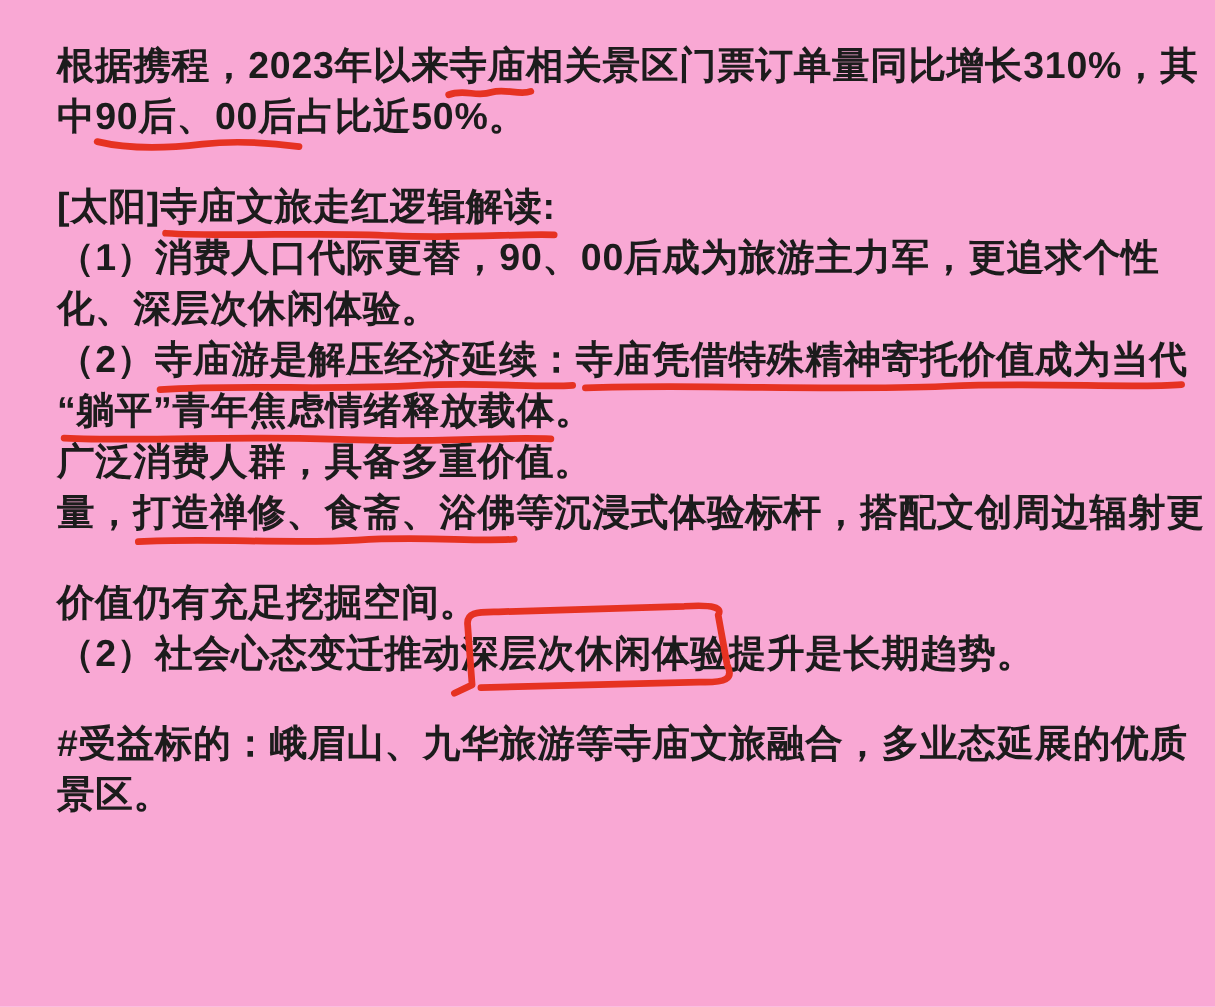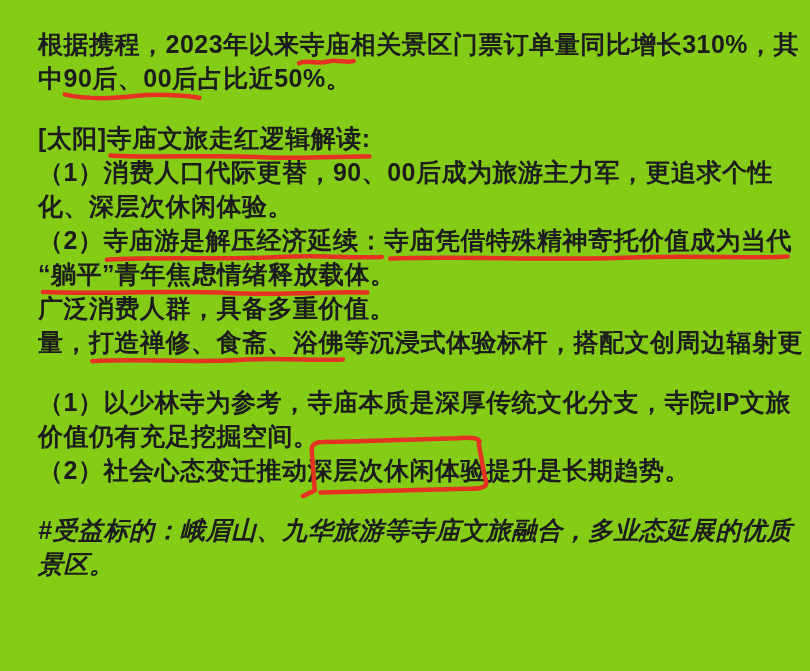--- a/index.html
+++ b/index.html
@@ -9,33 +9,33 @@
   html,body{margin:0;padding:0;}
   body{
     width:810px;height:671px;
     background:#ffffff;
     font-family:"Liberation Sans","DejaVu Sans",sans-serif;
     overflow:hidden;
   }
   .page{
     position:relative;
     width:810px;height:671px;
-    background:#84cc16;
+    background:#f9a8d4;
   }
   .content{
     position:absolute;
     left:38px;top:27px;right:20px;
     color:var(--ink);
     font-weight:700;
     font-size:25px;
     line-height:34px;
     letter-spacing:0.5px;
   }
   .para{margin:0 0 26px 0;}
-  .para:last-child{margin-bottom:0;font-style:italic;}
+  .para:last-child{margin-bottom:0;}
   .line{white-space:nowrap;}
   .seg{display:inline;}
   
   .u{
     position:relative;
     display:inline-block;
   }
   .uline{
     position:absolute;
     left:-2px;
@@ -122,23 +122,20 @@
       </div>
       <div class="line">
         <span class="seg">量，</span><span class="seg u"><span>打造禅修、食斋、浴佛</span><svg class="uline" viewBox="0 0 100 10" preserveAspectRatio="none">
               <path d="M2 6.5 C 20 4, 40 8, 58 5.5 C 74 3, 88 6.5, 98 5" vector-effect="non-scaling-stroke"></path>
             </svg></span><span class="seg">等沉浸式体验标杆，搭配文创周边辐射更</span>
       </div>
     </div>
 
     <div class="para">
       <div class="line">
-        <span class="seg">（1）以少林寺为参考，寺庙本质是深厚传统文化分支，寺院IP文旅</span>
-      </div>
-      <div class="line">
         <span class="seg">价值仍有充足挖掘空间。</span>
       </div>
       <div class="line">
         <span class="seg">（2）社会心态变迁推动</span><span class="seg boxed"><span>深层次休闲体验</span><svg class="boxsvg" viewBox="0 0 100 100" preserveAspectRatio="none">
               <path d="M2 97 L 8 88 L 6.5 24 C 6 11, 9 9, 17 9.5 L 80 3.5 C 90 1.5, 93 5, 91.5 13 L 94.5 66 C 97 82, 94 86, 85 85 L 11 91" vector-effect="non-scaling-stroke"></path>
             </svg></span><span class="seg">提升是长期趋势。</span>
       </div>
     </div>
 
     <div class="para">

